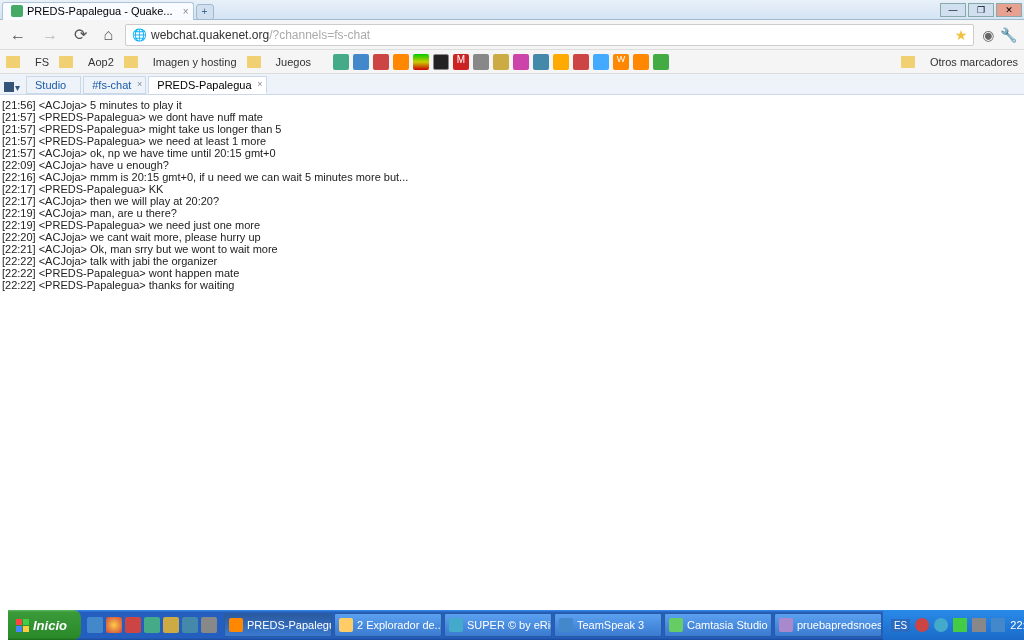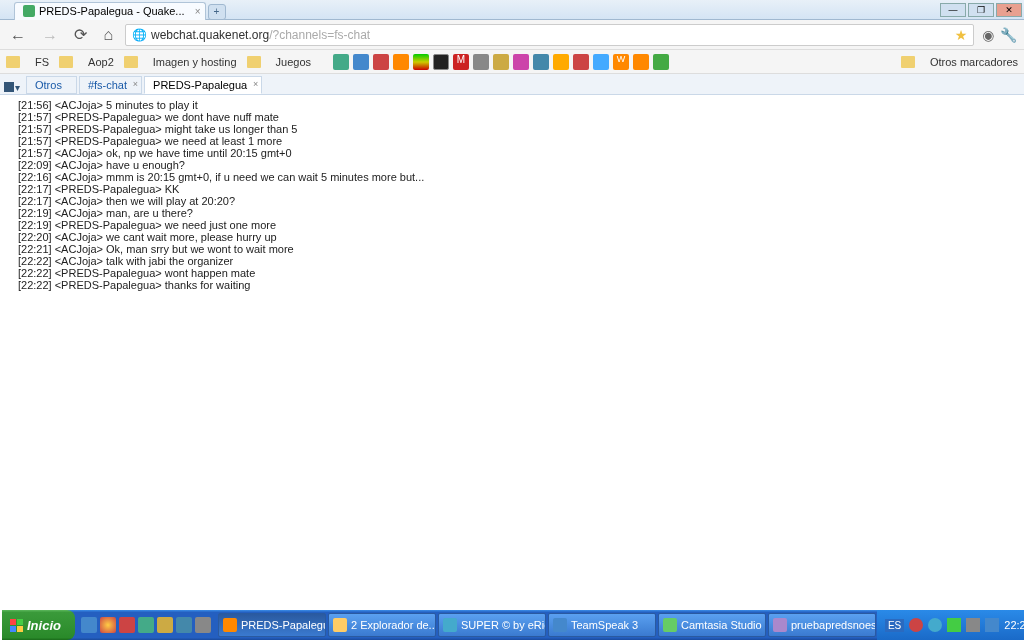--- a/index.html
+++ b/index.html
@@ -1,20 +1,20 @@
 <!DOCTYPE html>
 <html><head>
 <meta charset="utf-8">
 <style>
   * { margin: 0; padding: 0; box-sizing: border-box; font-family: Tahoma, Arial, sans-serif; }
   body { width: 1024px; height: 640px; overflow: hidden; background: #fff; position: relative; }
 
   
   .titlebar { height: 20px; background: linear-gradient(to bottom, #e8f0f8, #d4e4f4); display: flex; align-items: center; border-bottom: 1px solid #a0b8d0; }
-  .tabs-row { display: flex; align-items: flex-end; height: 20px; padding-left: 14px; }
+  .tabs-row { display: flex; align-items: flex-end; height: 20px; padding-left: 2px; }
   .browser-tab { background: #f8fbff; border: 1px solid #b0c4d8; border-bottom: none; border-radius: 3px 3px 0 0; padding: 2px 20px 2px 8px; font-size: 11px; height: 18px; display: flex; align-items: center; gap: 4px; position: relative; margin-right: 2px; }
   .tab-close { position: absolute; right: 4px; top: 3px; color: #888; font-size: 10px; cursor: pointer; }
   .favicon { width: 12px; height: 12px; background: #4a6; border-radius: 2px; display: inline-block; }
   .new-tab { width: 18px; height: 16px; background: #d0e0f0; border: 1px solid #a0b8d0; border-radius: 3px; display: flex; align-items: center; justify-content: center; font-size: 10px; color: #468; }
   .win-controls { margin-left: auto; display: flex; gap: 2px; padding-right: 2px; }
   .win-btn { width: 26px; height: 14px; background: #d0e0f0; border: 1px solid #8aa; font-size: 9px; display: flex; align-items: center; justify-content: center; cursor: pointer; }
   .win-btn.close { background: #e8a090; }
 
   
   .nav-bar { height: 30px; background: #f5f5f5; border-bottom: 1px solid #ddd; display: flex; align-items: center; padding: 0 6px; gap: 8px; }
@@ -37,25 +37,25 @@
 
   
   .chat-tabbar { height: 21px; background: #eef3f9; border-bottom: 1px solid #cad8e8; display: flex; align-items: flex-end; padding-left: 4px; }
   .chat-logo { width: 18px; height: 14px; margin-right: 4px; display: flex; align-items: center; gap: 1px; }
   .cl-a { width: 10px; height: 10px; background: #357; } .cl-b { font-size: 10px; color: #357; }
   .chat-tab { background: #fff; border: 1px solid #cad8e8; border-bottom: 1px solid #fff; padding: 2px 14px 2px 8px; font-size: 11px; height: 18px; display: flex; align-items: center; position: relative; margin-right: 2px; cursor: pointer; }
   .chat-tab.inactive { background: #eef3f9; border-bottom: 1px solid #cad8e8; color: #1a5aa8; }
   .chat-tab .x { position: absolute; right: 3px; top: 2px; font-size: 9px; color: #888; }
 
   
-  .chat-log { padding: 4px 18px; font-family: "Lucida Console", Monaco, monospace; font-size: 11px; line-height: 12px; color: #222; background: #fff; height: 520px; overflow: hidden; }
+  .chat-log { padding: 4px 2px; font-family: "Lucida Console", Monaco, monospace; font-size: 11px; line-height: 12px; color: #222; background: #fff; height: 520px; overflow: hidden; }
   .chat-line { white-space: pre; }
 
   
-  .taskbar { position: absolute; bottom: 0; left: 2px; right: 0; height: 30px; background: linear-gradient(to bottom, #3a8de8, #245fc0 8%, #245fc0 92%, #1a4a9c); display: flex; align-items: center; }
+  .taskbar { position: absolute; bottom: 0; left: 8px; right: 0; height: 30px; background: linear-gradient(to bottom, #3a8de8, #245fc0 8%, #245fc0 92%, #1a4a9c); display: flex; align-items: center; }
   .start { height: 30px; padding: 0 14px 0 8px; background: linear-gradient(to bottom, #5cb85c, #3a9a3a 8%, #2a8a2a 92%, #1a6a1a); color: #fff; font-weight: bold; font-size: 13px; font-style: italic; display: flex; align-items: center; gap: 4px; border-radius: 0 8px 8px 0; }
   .ql { display: flex; gap: 3px; padding: 0 6px; }
   .ql-i { width: 16px; height: 16px; border-radius: 2px; }
   .task-btn { height: 24px; min-width: 108px; max-width: 108px; margin: 0 1px; background: linear-gradient(to bottom, #5aa0f0, #3a7ad0); border: 1px solid #2a5aa0; border-radius: 2px; display: flex; align-items: center; padding: 0 4px; font-size: 11px; color: #fff; gap: 4px; overflow: hidden; white-space: nowrap; text-overflow: ellipsis; cursor: pointer; }
   .task-btn.active { background: linear-gradient(to bottom, #2a5aa0, #3a7ad0); }
   .task-ico { width: 14px; height: 14px; border-radius: 2px; flex-shrink: 0; }
   .tray { margin-left: auto; height: 30px; background: linear-gradient(to bottom, #2a8ae8, #1a6ac8); display: flex; align-items: center; padding: 0 8px; gap: 5px; color: #fff; font-size: 11px; }
   .tray-i { width: 14px; height: 14px; }
   .lang { background: #2a6ac0; padding: 1px 3px; font-size: 10px; }
 </style>
@@ -135,21 +135,21 @@
       <span>Otros marcadores</span>
     </div>
 </div>
 
 <div class="chat-tabbar">
   <div class="chat-logo">
       <span class="cl-a"></span>
       <span class="cl-b">▾</span>
     </div>
   <div class="chat-tab inactive">
-      <span>Otros</span>
+      <span>Studio</span>
     </div>
   <div class="chat-tab inactive">
       <span>#fs-chat</span>
       <span class="x">×</span>
     </div>
   <div class="chat-tab">
       <span>PREDS-Papalegua</span>
       <span class="x">×</span>
     </div>
 </div>

